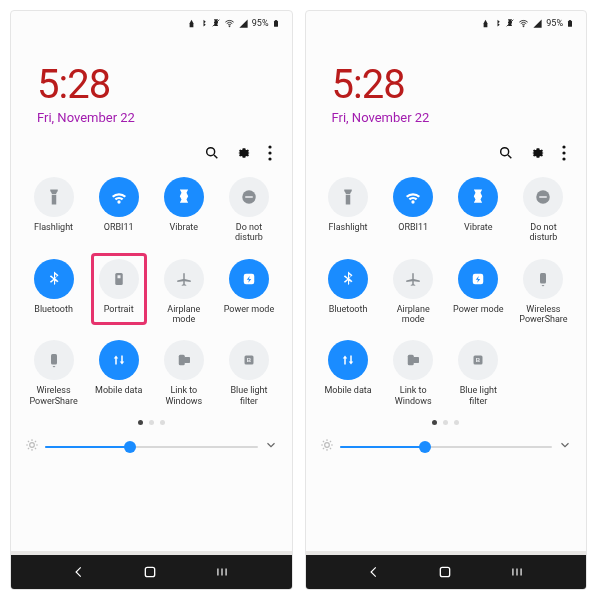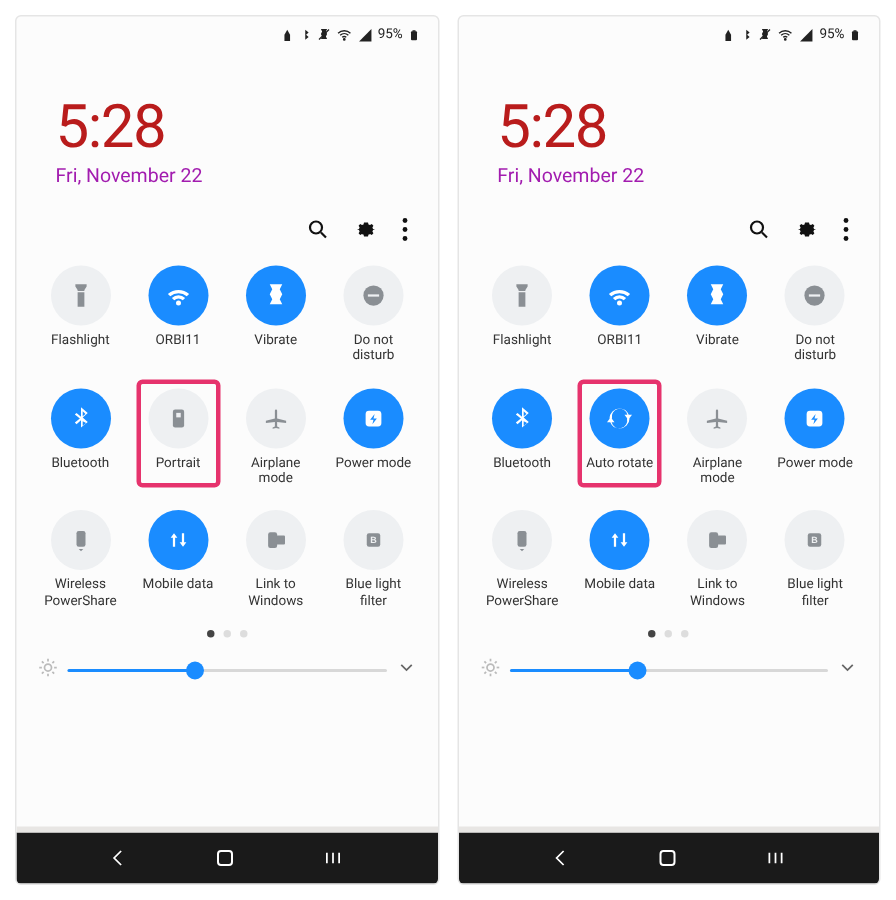--- a/index.html
+++ b/index.html
@@ -440,29 +440,20 @@
       </div>
       <div class="tile">
         <div class="tile-circle on">
           <svg class="icon" width="18" height="18" viewBox="0 0 24 24" fill="#fff">
             <path d="M12 2l6 5-4.5 4 4.5 4-6 5V13.5L8 17l-1.5-1.5L11 12 6.5 8.5 8 7l4 3.5V2zm1.5 3.5V10l2.5-2-2.5-2.5zm0 8.5v4.5L16.5 16l-3-1.5z"></path>
           </svg>
         </div>
         <div class="tile-label">Bluetooth</div>
       </div>
       <div class="tile">
-        <div class="tile-circle on">
-          <svg class="icon" width="20" height="20" viewBox="0 0 24 24" fill="#fff">
-            <path d="M12 4a8 8 0 017.4 5H22l-3 4-3-4h2.3A6 6 0 006 12H4a8 8 0 018-8zm0 16a8 8 0 01-7.4-5H2l3-4 3 4H5.7A6 6 0 0018 12h2a8 8 0 01-8 8z"></path>
-          </svg>
-        </div>
-        <div class="tile-label">Auto rotate</div>
-        <div class="highlight-box"></div>
-      </div>
-      <div class="tile">
         <div class="tile-circle">
           <svg class="icon" width="18" height="18" viewBox="0 0 24 24" fill="#8a8f94">
             <path d="M21 14l-8-2V5a1 1 0 00-2 0v7l-8 2v2l8-1v4l-2 1v1l3-.5 3 .5v-1l-2-1v-4l8 1v-2z"></path>
           </svg>
         </div>
         <div class="tile-label">Airplane mode</div>
       </div>
       <div class="tile">
         <div class="tile-circle on">
           <svg class="icon" width="18" height="18" viewBox="0 0 24 24" fill="#fff">

